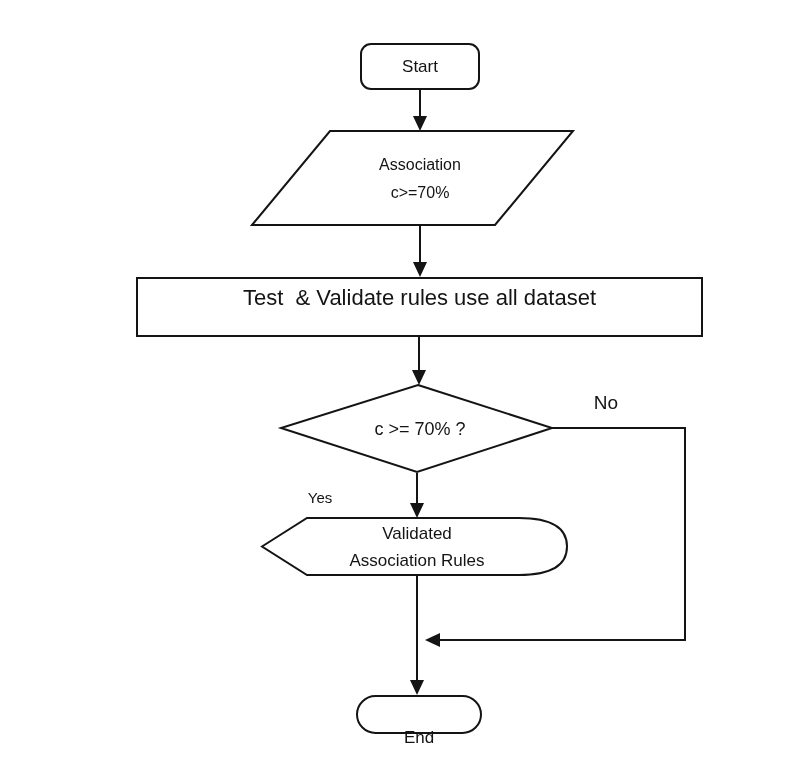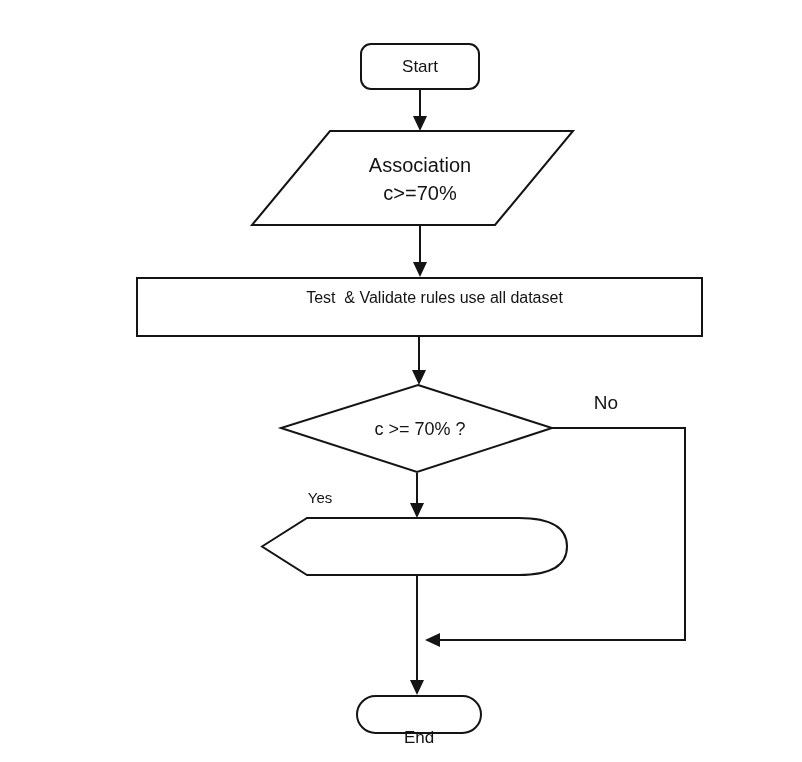--- a/index.html
+++ b/index.html
@@ -26,22 +26,22 @@
     display: flex;
     flex-direction: column;
     align-items: center;
     justify-content: center;
     text-align: center;
     color: #141414;
     white-space: pre;
     pointer-events: none;
   }
   .lbl-start   { left: 361px; top: 44px;  width: 118px; height: 45px; font-size: 17px; }
-  .lbl-assoc   { left: 300px; top: 133px; width: 240px; height: 92px; font-size: 20px; line-height: 28px; }
-  .lbl-test    { left: 137px; top: 278px; width: 565px; height: 40px; font-size: 16px; padding-left: 15px; }
+  .lbl-assoc   { left: 300px; top: 133px; width: 240px; height: 92px; font-size: 16px; line-height: 28px; }
+  .lbl-test    { left: 137px; top: 278px; width: 565px; height: 40px; font-size: 22px; }
   .lbl-decide  { left: 300px; top: 386px; width: 240px; height: 86px; font-size: 18px; }
   .lbl-yes     { left: 290px; top: 484px; width: 60px;  height: 27px; font-size: 15px; }
   .lbl-no      { left: 576px; top: 389px; width: 60px;  height: 27px; font-size: 19px; }
   .lbl-valid   { left: 307px; top: 518px; width: 220px; height: 57px; font-size: 17px; line-height: 27px; }
   .lbl-end     { left: 356px; top: 695px; width: 126px; height: 38px; font-size: 17px; margin-top: 24px; }
 </style>
 </head>
 <body>
 
 <div id="canvas">
@@ -89,16 +89,20 @@
   </div>
 
   <div class="lbl lbl-test">Test  &amp; Validate rules use all dataset</div>
 
   <div class="lbl lbl-decide">c &gt;= 70% ?</div>
 
   <div class="lbl lbl-yes">Yes</div>
 
   <div class="lbl lbl-no">No</div>
 
+  <div class="lbl lbl-valid">
+    <span>Validated</span>
+    <span>Association Rules</span>
+  </div>
 
   <div class="lbl lbl-end">End</div>
 
 </div>
 
 </body></html>

